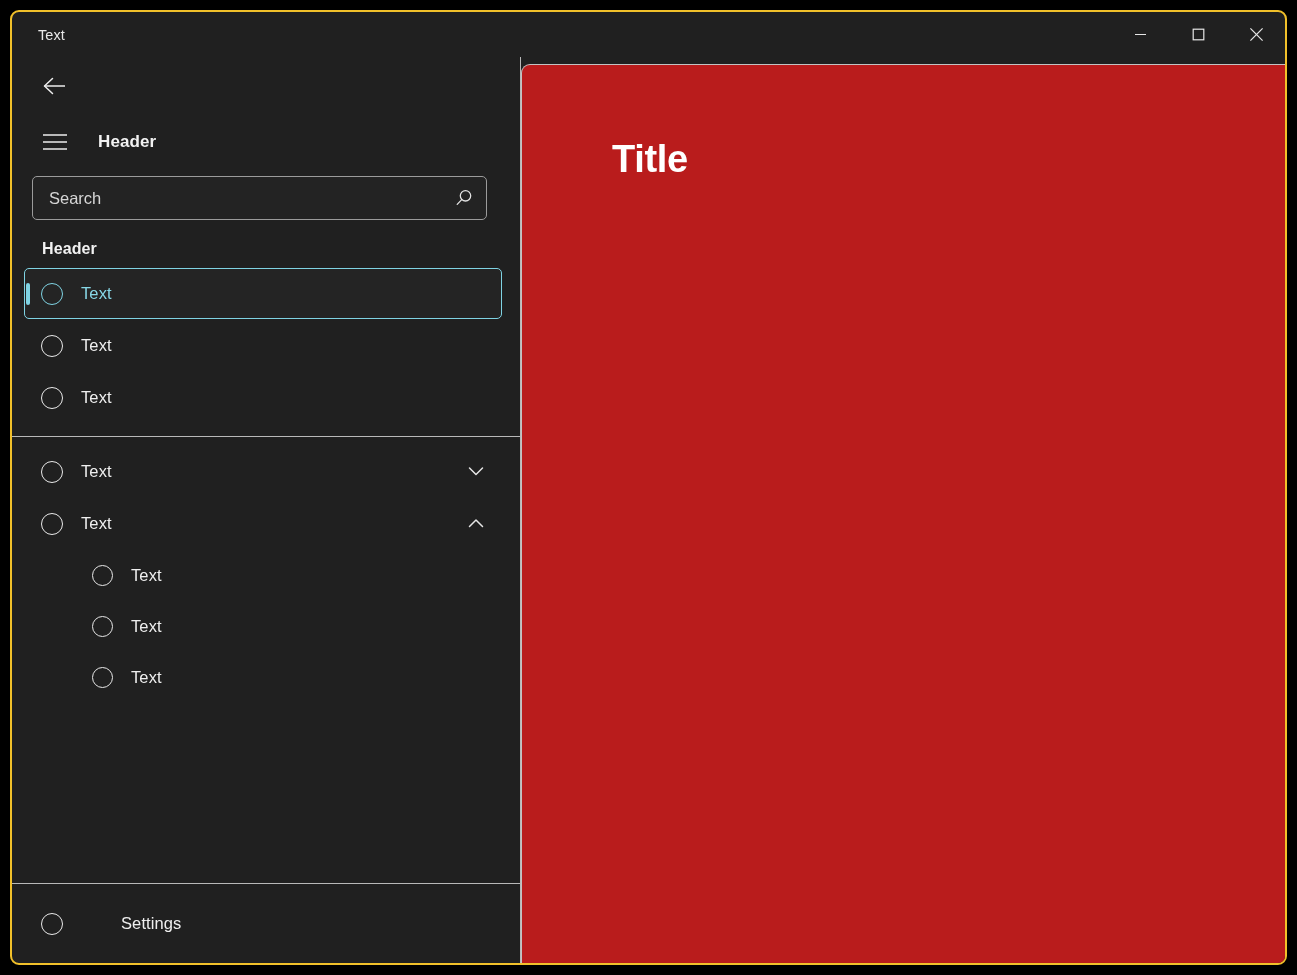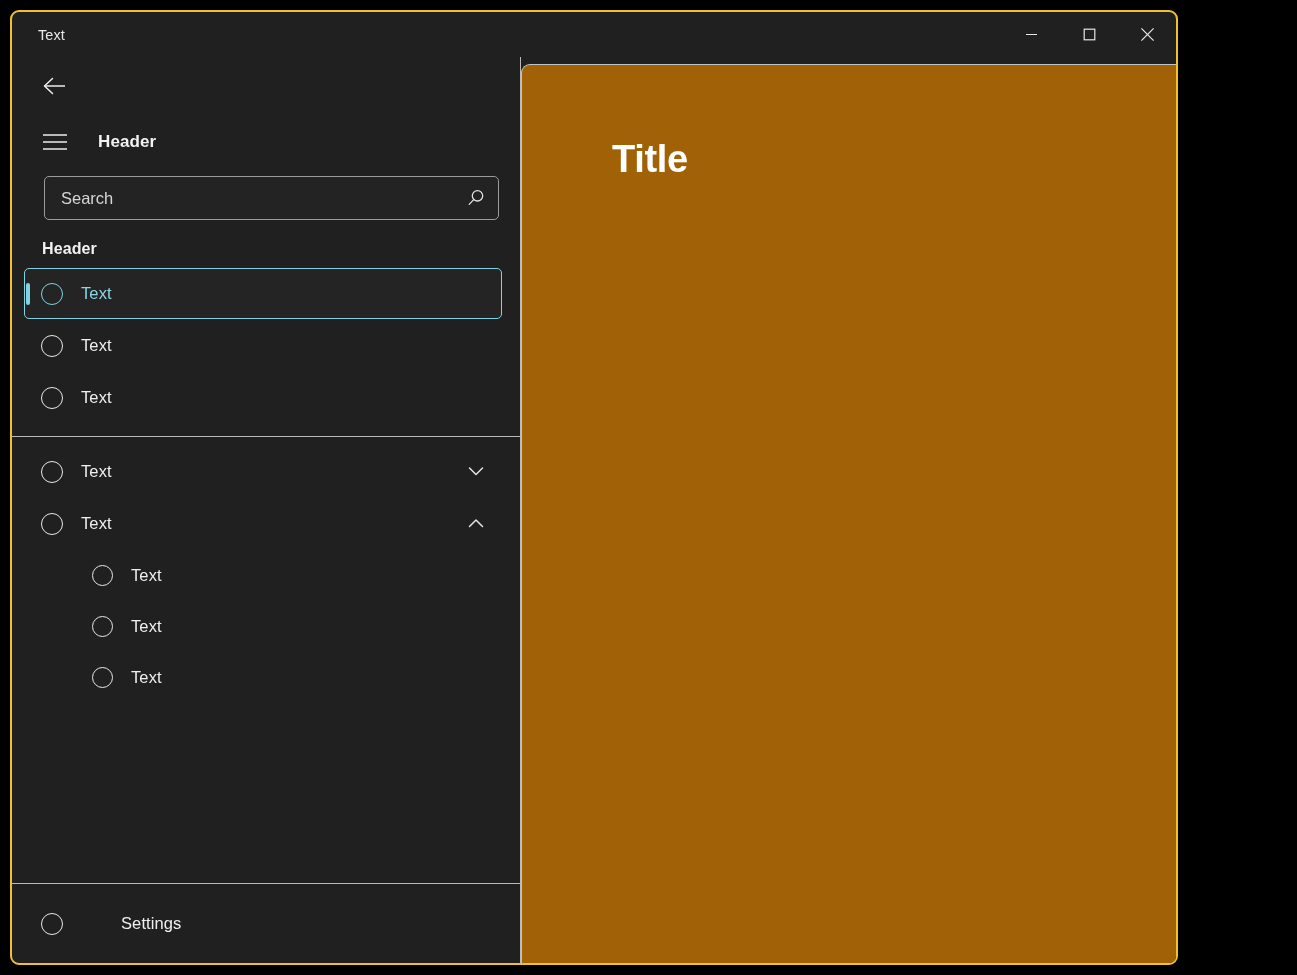--- a/index.html
+++ b/index.html
@@ -9,21 +9,21 @@
     width: 1297px;
     height: 975px;
     overflow: hidden;
     font-family: "Liberation Sans", sans-serif;
   }
 
   #app-window {
     position: absolute;
     left: 10px;
     top: 10px;
-    width: 1168px;
+    width: 1277px;
     height: 955px;
     background: #202020;
     border: 2px solid #F1C02A;
     border-radius: 9px;
     box-sizing: border-box;
     overflow: hidden;
   }
 
   
   #titlebar {
@@ -110,21 +110,21 @@
     color: #F2F2F2;
     letter-spacing: 0.1px;
   }
 
   
   #search-wrap {
     flex: 0 0 auto;
     padding: 6px 0 0 0;
   }
   #search-box {
-    margin-left: 32px;
+    margin-left: 20px;
     width: 455px;
     height: 44px;
     box-sizing: border-box;
     border: 1.4px solid #9B9B9B;
     border-radius: 5px;
     background: #232323;
     display: flex;
     align-items: center;
     position: relative;
   }
@@ -250,21 +250,21 @@
   }
   #settings-item { margin-top: 14px; margin-bottom: 14px; gap: 40px; }
 
   
   #content-pane {
     position: absolute;
     left: 509px;
     top: 52px;
     right: 0;
     bottom: -3px;
-    background: #a16207;
+    background: #b91c1c;
     border: 1.6px solid #C3C3C3;
     border-right: none;
     border-bottom: none;
     border-top-left-radius: 9px;
     box-sizing: border-box;
     overflow: hidden;
   }
   #content-title {
     margin: 73px 0 0 90px;
     font-size: 38px;

